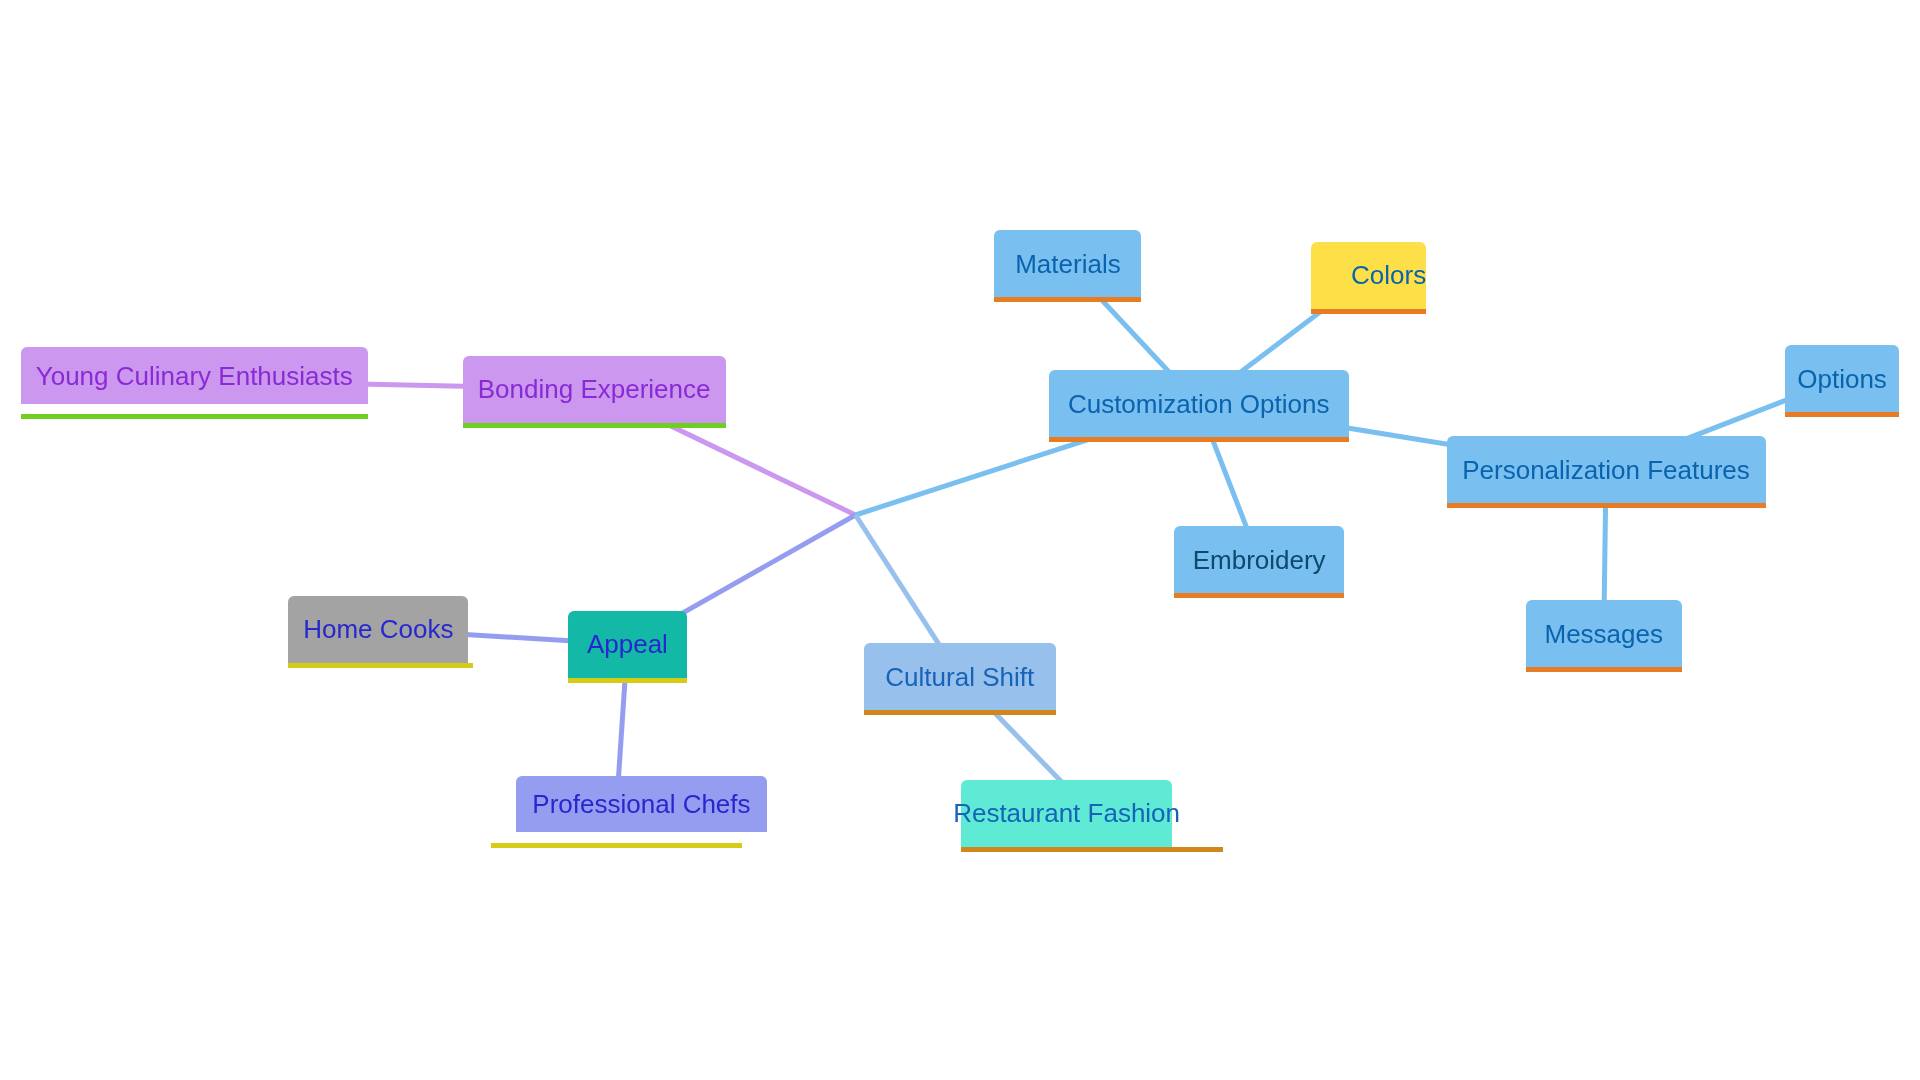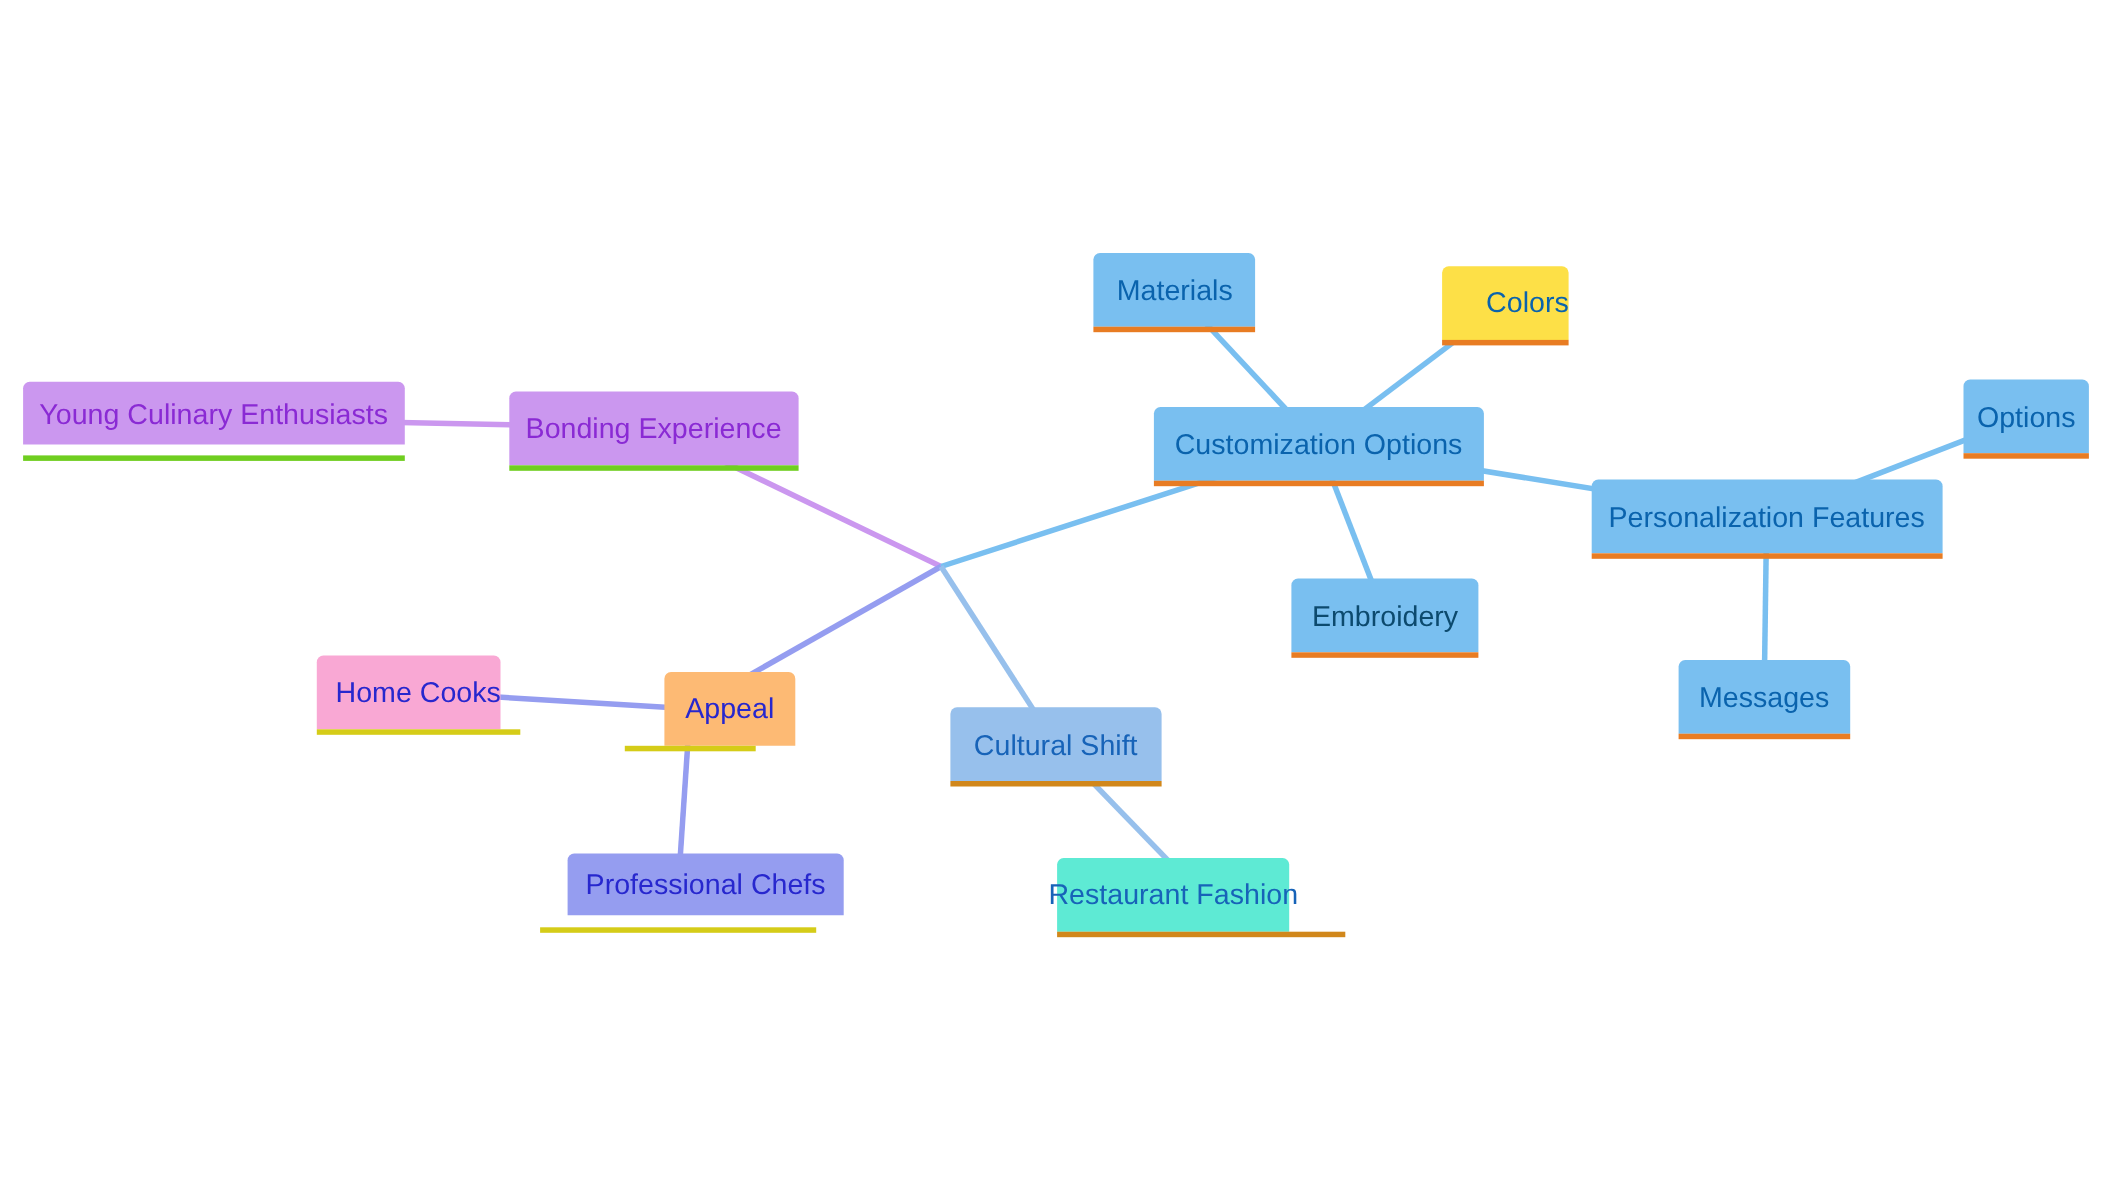--- a/index.html
+++ b/index.html
@@ -48,25 +48,25 @@
 
   <div id="node-layer">
     <div class="node" style="left: 21px; top: 347px; width: 346.5px; height: 57px; background: rgb(203, 151, 239); border-radius: 6px 6px 0px 0px;">
       <span class="label" style="color: rgb(138, 42, 212); font-size: 26px; top: 0.2px;">Young Culinary Enthusiasts</span>
     </div>
     <div class="accent" style="left: 21px; top: 414px; width: 346.5px; height: 5px; background: rgb(111, 206, 32);"></div>
     <div class="node" style="left: 462.5px; top: 355.5px; width: 263.3px; height: 67px; background: rgb(203, 151, 239); border-radius: 6px 6px 0px 0px;">
       <span class="label" style="color: rgb(138, 42, 212); font-size: 26px; top: 0.2px;">Bonding Experience</span>
     </div>
     <div class="accent" style="left: 462.5px; top: 422.5px; width: 263.3px; height: 5px; background: rgb(111, 206, 32);"></div>
-    <div class="node" style="left: 288.3px; top: 595.8px; width: 167px; height: 67px; background: #f9a8d4; border-radius: 6px 6px 0px 0px; justify-content: flex-end;">
+    <div class="node" style="left: 288.3px; top: 595.8px; width: 180px; height: 67px; background: #a3a3a3; border-radius: 6px 6px 0px 0px;">
       <span class="label" style="color: rgb(39, 39, 206); font-size: 26px; top: 0.2px;">Home Cooks</span>
     </div>
     <div class="accent" style="left: 288.3px; top: 662.8px; width: 184.3px; height: 5px; background: rgb(213, 204, 24);"></div>
-    <div class="node" style="left: 568px; top: 610.8px; width: 118.8px; height: 67px; background: #fdba74; border-radius: 6px 6px 0px 0px; margin-left: 36px;">
+    <div class="node" style="left: 568px; top: 610.8px; width: 118.8px; height: 67px; background: #14b8a6; border-radius: 6px 6px 0px 0px;">
       <span class="label" style="color: rgb(39, 39, 206); font-size: 26px; top: 0.2px;">Appeal</span>
     </div>
     <div class="accent" style="left: 568px; top: 677.8px; width: 118.8px; height: 5px; background: rgb(213, 204, 24);"></div>
     <div class="node" style="left: 516px; top: 776px; width: 250.9px; height: 56px; background: rgb(149, 157, 240); border-radius: 6px 6px 0px 0px;">
       <span class="label" style="color: rgb(39, 39, 206); font-size: 26px; top: 0.2px;">Professional Chefs</span>
     </div>
     <div class="accent" style="left: 490.9px; top: 843px; width: 250.9px; height: 5px; background: rgb(213, 204, 24);"></div>
     <div class="node" style="left: 994.4px; top: 230.2px; width: 147.1px; height: 67px; background: rgb(121, 191, 240); border-radius: 6px 6px 0px 0px; text-align: right;">
       <span class="label" style="color: rgb(10, 99, 173); font-size: 26px; top: 0.2px;">Materials</span>
     </div>

